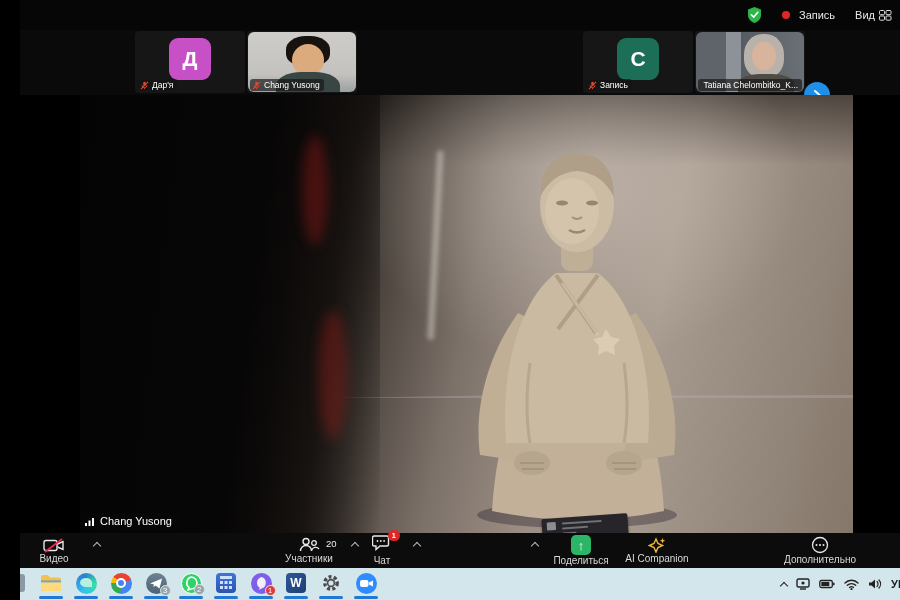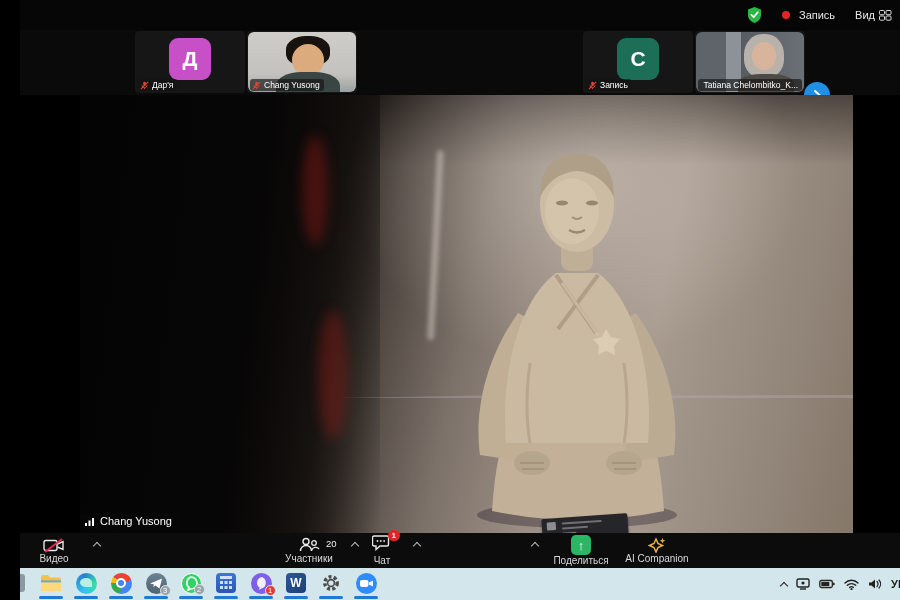--- a/index.html
+++ b/index.html
@@ -270,20 +270,29 @@
 
     <div class="tool" style="left:600px;width:74px;">
       <svg width="18" height="16" viewBox="0 0 18 16">
         <path d="M8 2 L10 6.5 L14.5 8.5 L10 10.5 L8 15 L6 10.5 L1.5 8.5 L6 6.5 Z" fill="none" stroke="#e8b339" stroke-width="1.5"></path>
         <path d="M14.5 1 L15.3 3 L17.3 3.8 L15.3 4.6 L14.5 6.6 L13.7 4.6 L11.7 3.8 L13.7 3 Z" fill="#e8b339"></path>
       </svg>
       <span class="lbl">AI Companion</span>
     </div>
 
 
+    <div class="tool" style="left:758px;width:84px;">
+      <svg width="18" height="18" viewBox="0 0 18 18">
+        <circle cx="9" cy="9" r="7.5" fill="none" stroke="#e8e8e8" stroke-width="1.3"></circle>
+        <circle cx="5.5" cy="9" r="1" fill="#e8e8e8"></circle>
+          <circle cx="9" cy="9" r="1" fill="#e8e8e8"></circle>
+          <circle cx="12.5" cy="9" r="1" fill="#e8e8e8"></circle>
+      </svg>
+      <span class="lbl">Дополнительно</span>
+    </div>
   </div>
 
   <div id="taskbar" class="abs">
     <div class="abs" style="left:0;top:6px;width:5px;height:18px;background:#8a9aa5;border-radius:0 3px 3px 0;"></div>
 
     <div class="tb-app" style="left:16px">
       <svg width="22" height="18" viewBox="0 0 22 18">
         <path d="M1 3 a2 2 0 0 1 2-2 h5 l2 2.5 h9 a2 2 0 0 1 2 2 V15 a2 2 0 0 1 -2 2 H3 a2 2 0 0 1 -2 -2 Z" fill="#f7c04a"></path>
         <path d="M1 7 h20 V15 a2 2 0 0 1 -2 2 H3 a2 2 0 0 1 -2 -2 Z" fill="#ffd97a"></path>
         <rect x="1" y="6.4" width="20" height="2" fill="#4aa3e8" opacity="0.85"></rect>

